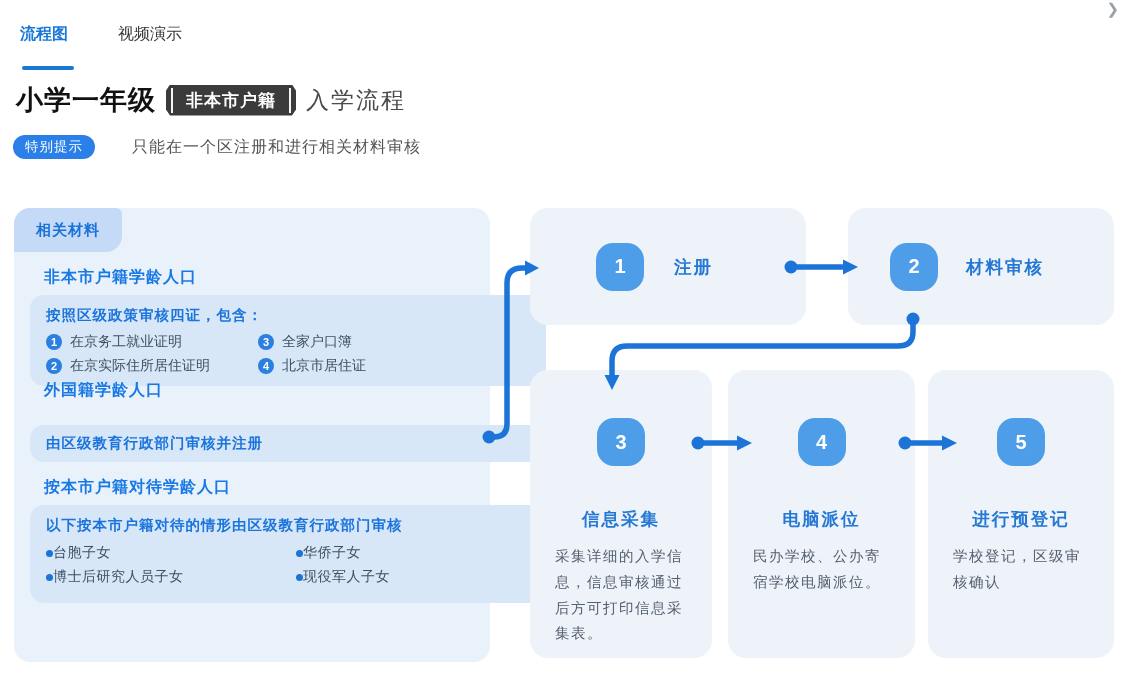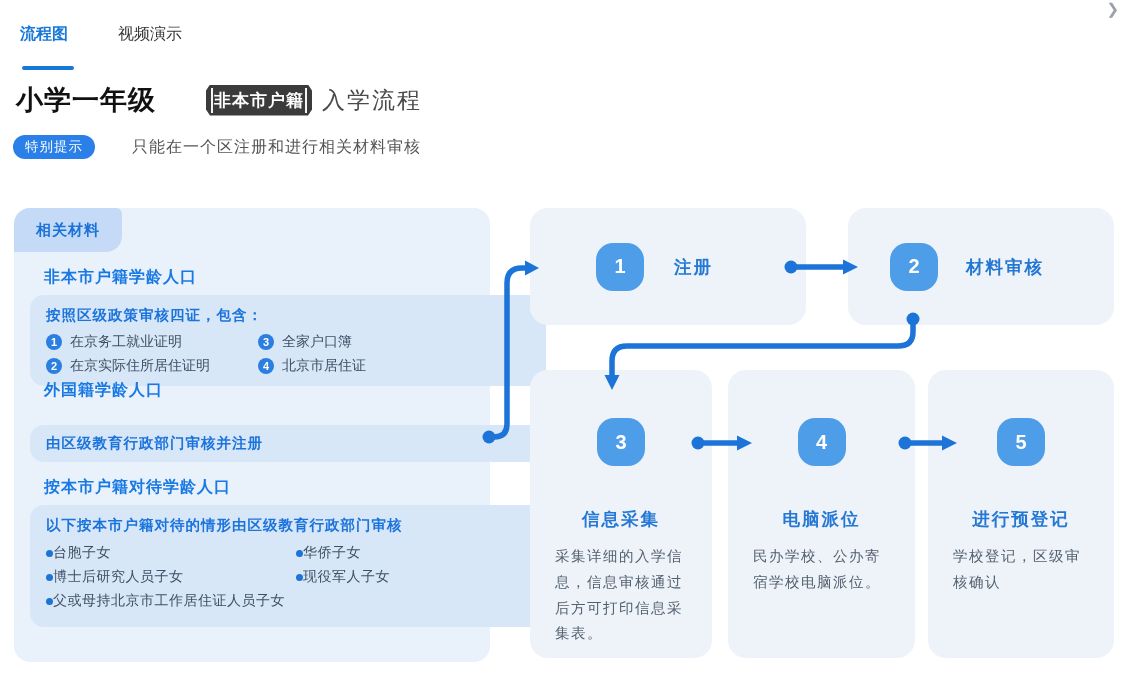--- a/index.html
+++ b/index.html
@@ -26,23 +26,22 @@
   .tab.active{color:var(--accent);font-weight:bold;}
   .tab.active::after{
     content:"";position:absolute;left:2px;bottom:-11px;width:52px;height:4px;
     background:var(--accent);border-radius:2px;
   }
   
   .title-row{position:absolute;left:16px;top:82px;display:flex;align-items:center;gap:10px;}
   .title-main{font-size:27px;font-weight:900;color:#111;letter-spacing:1px;}
   .title-badge{
     position:relative;background:var(--dark-badge);color:#fff;font-size:17px;font-weight:bold;
-    padding:4px 8px;letter-spacing:1px;
+    padding:4px 20px;letter-spacing:1px;
     clip-path:polygon(4px 0,calc(100% - 4px) 0,100% 6px,100% calc(100% - 6px),calc(100% - 4px) 100%,4px 100%,0 calc(100% - 6px),0 6px);
-    margin-left:40px;
   }
   .title-badge::before,.title-badge::after{
     content:"";position:absolute;top:3px;bottom:3px;width:2px;background:#fff;opacity:.95;
   }
   .title-badge::before{left:5px;}
   .title-badge::after{right:5px;}
   .title-suffix{font-size:23px;color:#4a4a4a;letter-spacing:2px;}
   
   .tip-row{position:absolute;left:13px;top:135px;display:flex;align-items:center;gap:13px;}
   .tip-pill{
@@ -165,24 +164,20 @@
     <div class="bullet-cols">
       <ul class="bullet-list">
         <li>
           <span class="bullet-dot"></span>
           <span>台胞子女</span>
         </li>
         <li>
           <span class="bullet-dot"></span>
           <span>博士后研究人员子女</span>
         </li>
-        <li>
-          <span class="bullet-dot"></span>
-          <span>父或母持北京市工作居住证人员子女</span>
-        </li>
       </ul>
       <ul class="bullet-list">
         <li>
           <span class="bullet-dot"></span>
           <span>华侨子女</span>
         </li>
         <li>
           <span class="bullet-dot"></span>
           <span>现役军人子女</span>
         </li>

